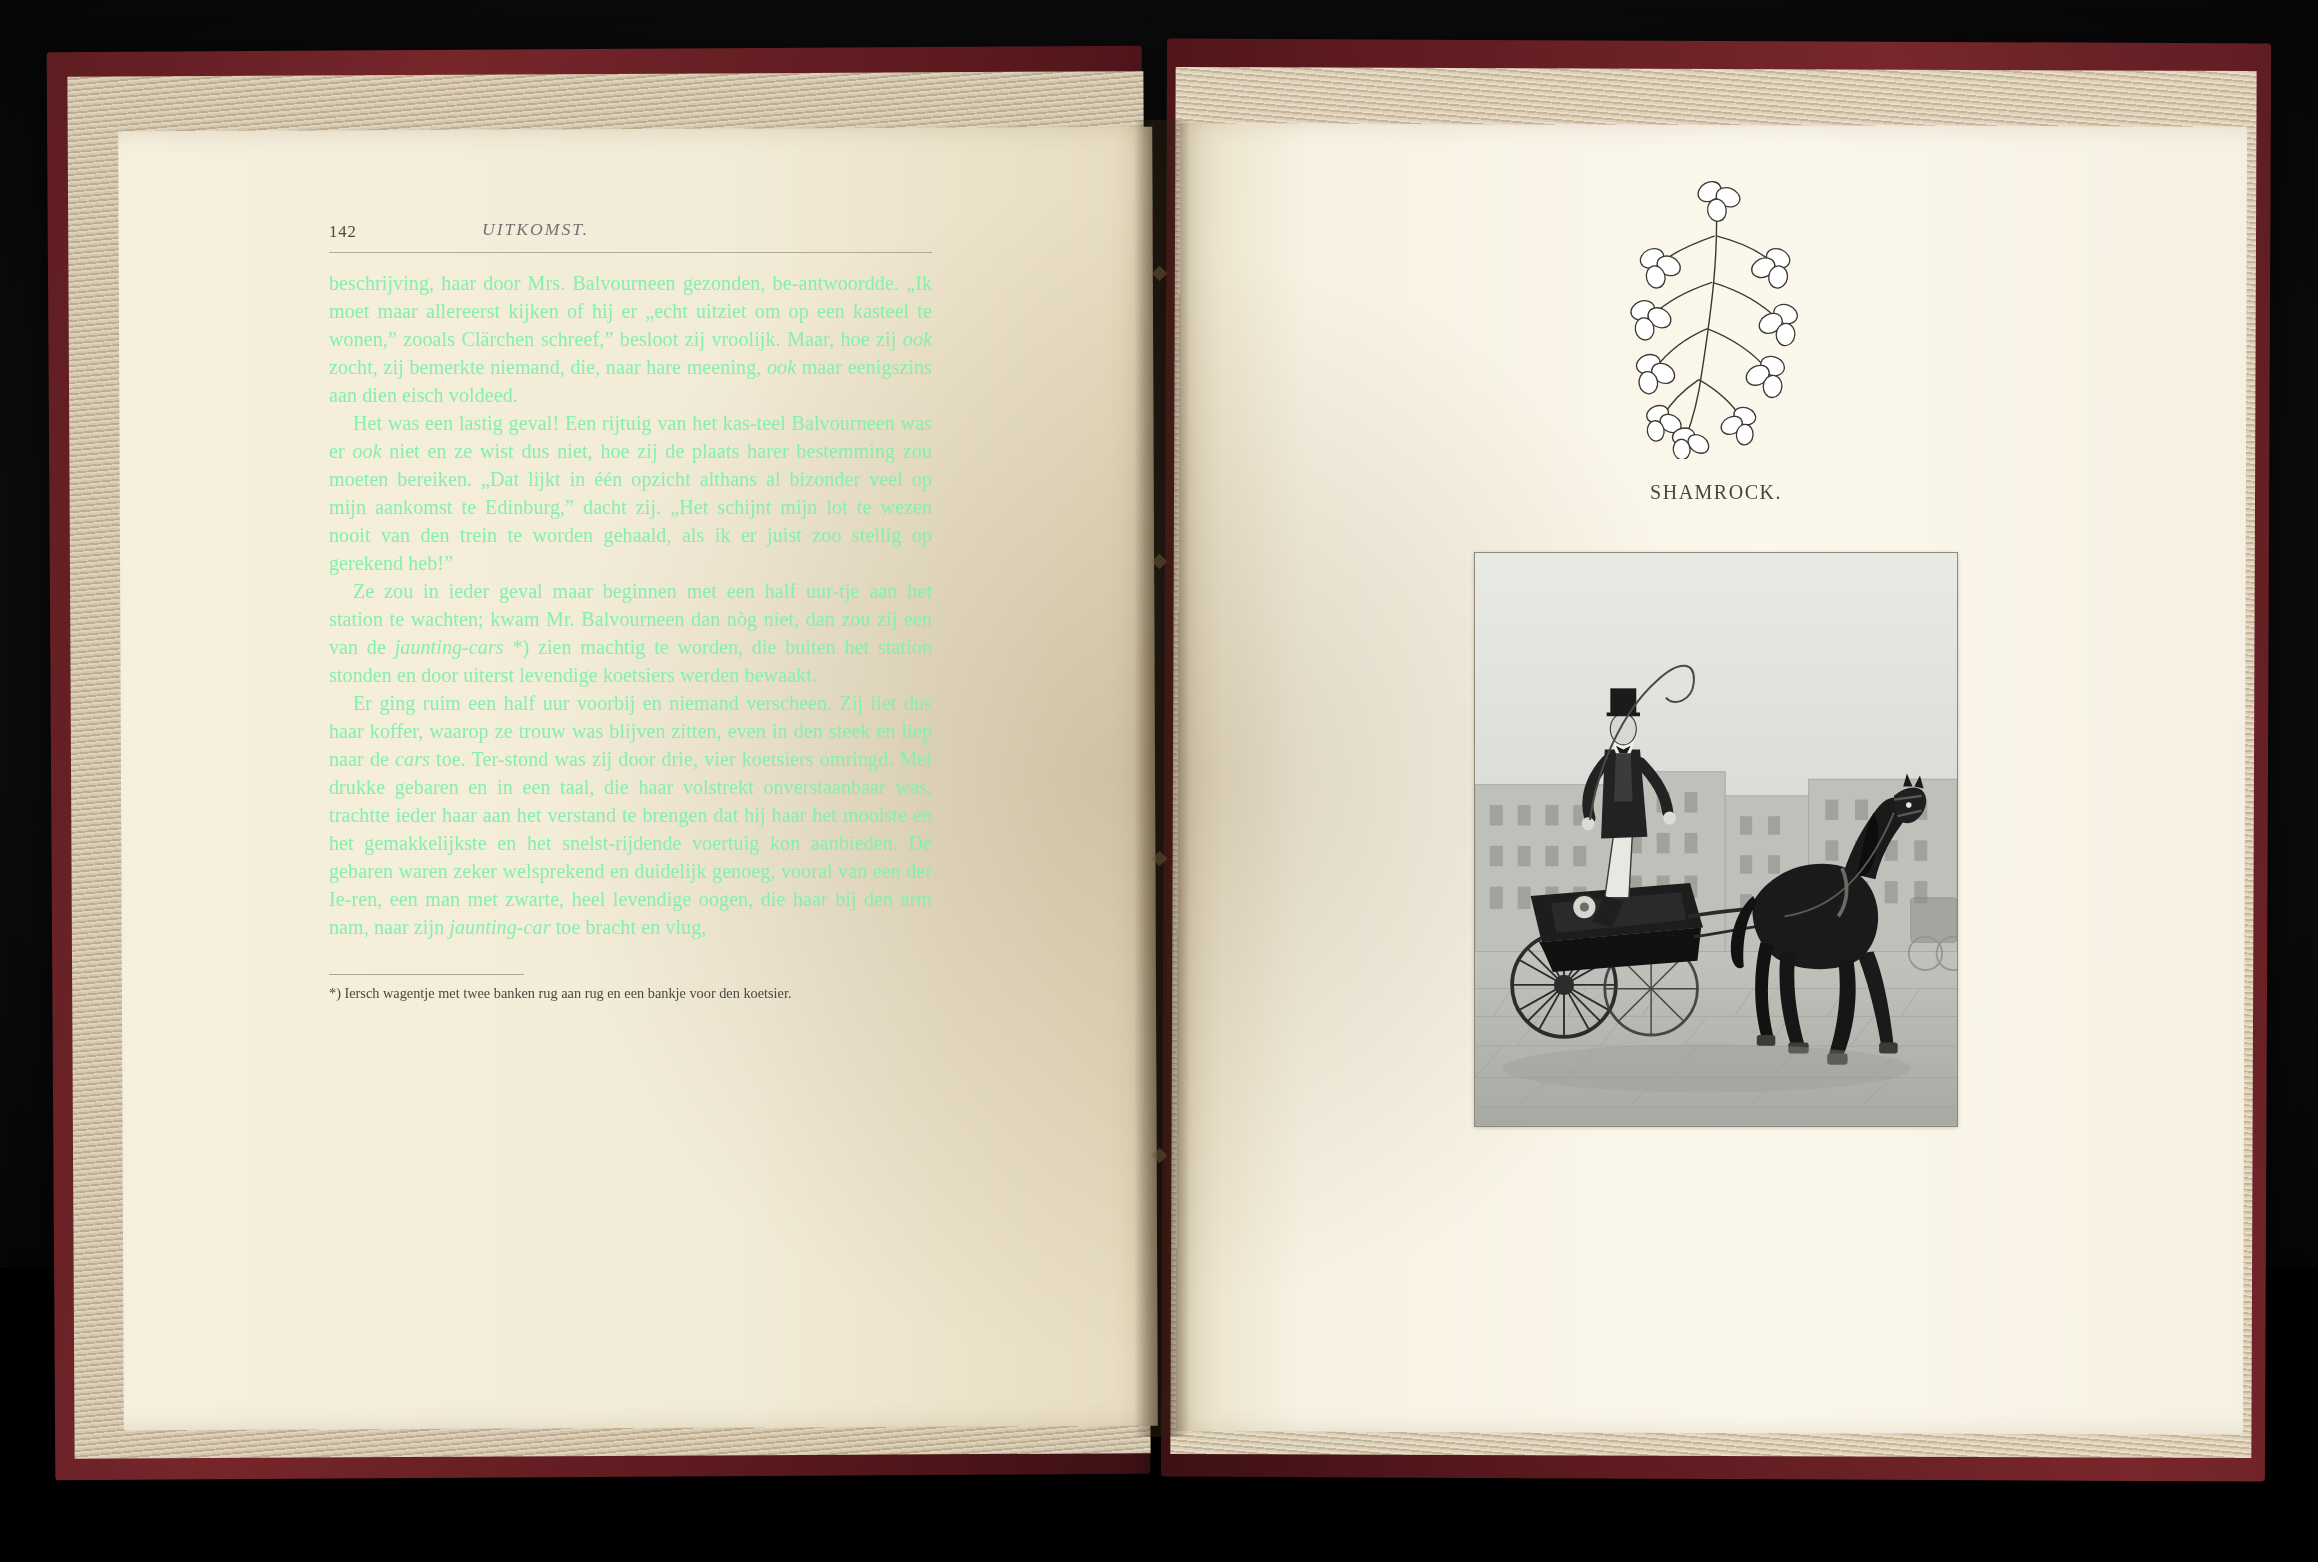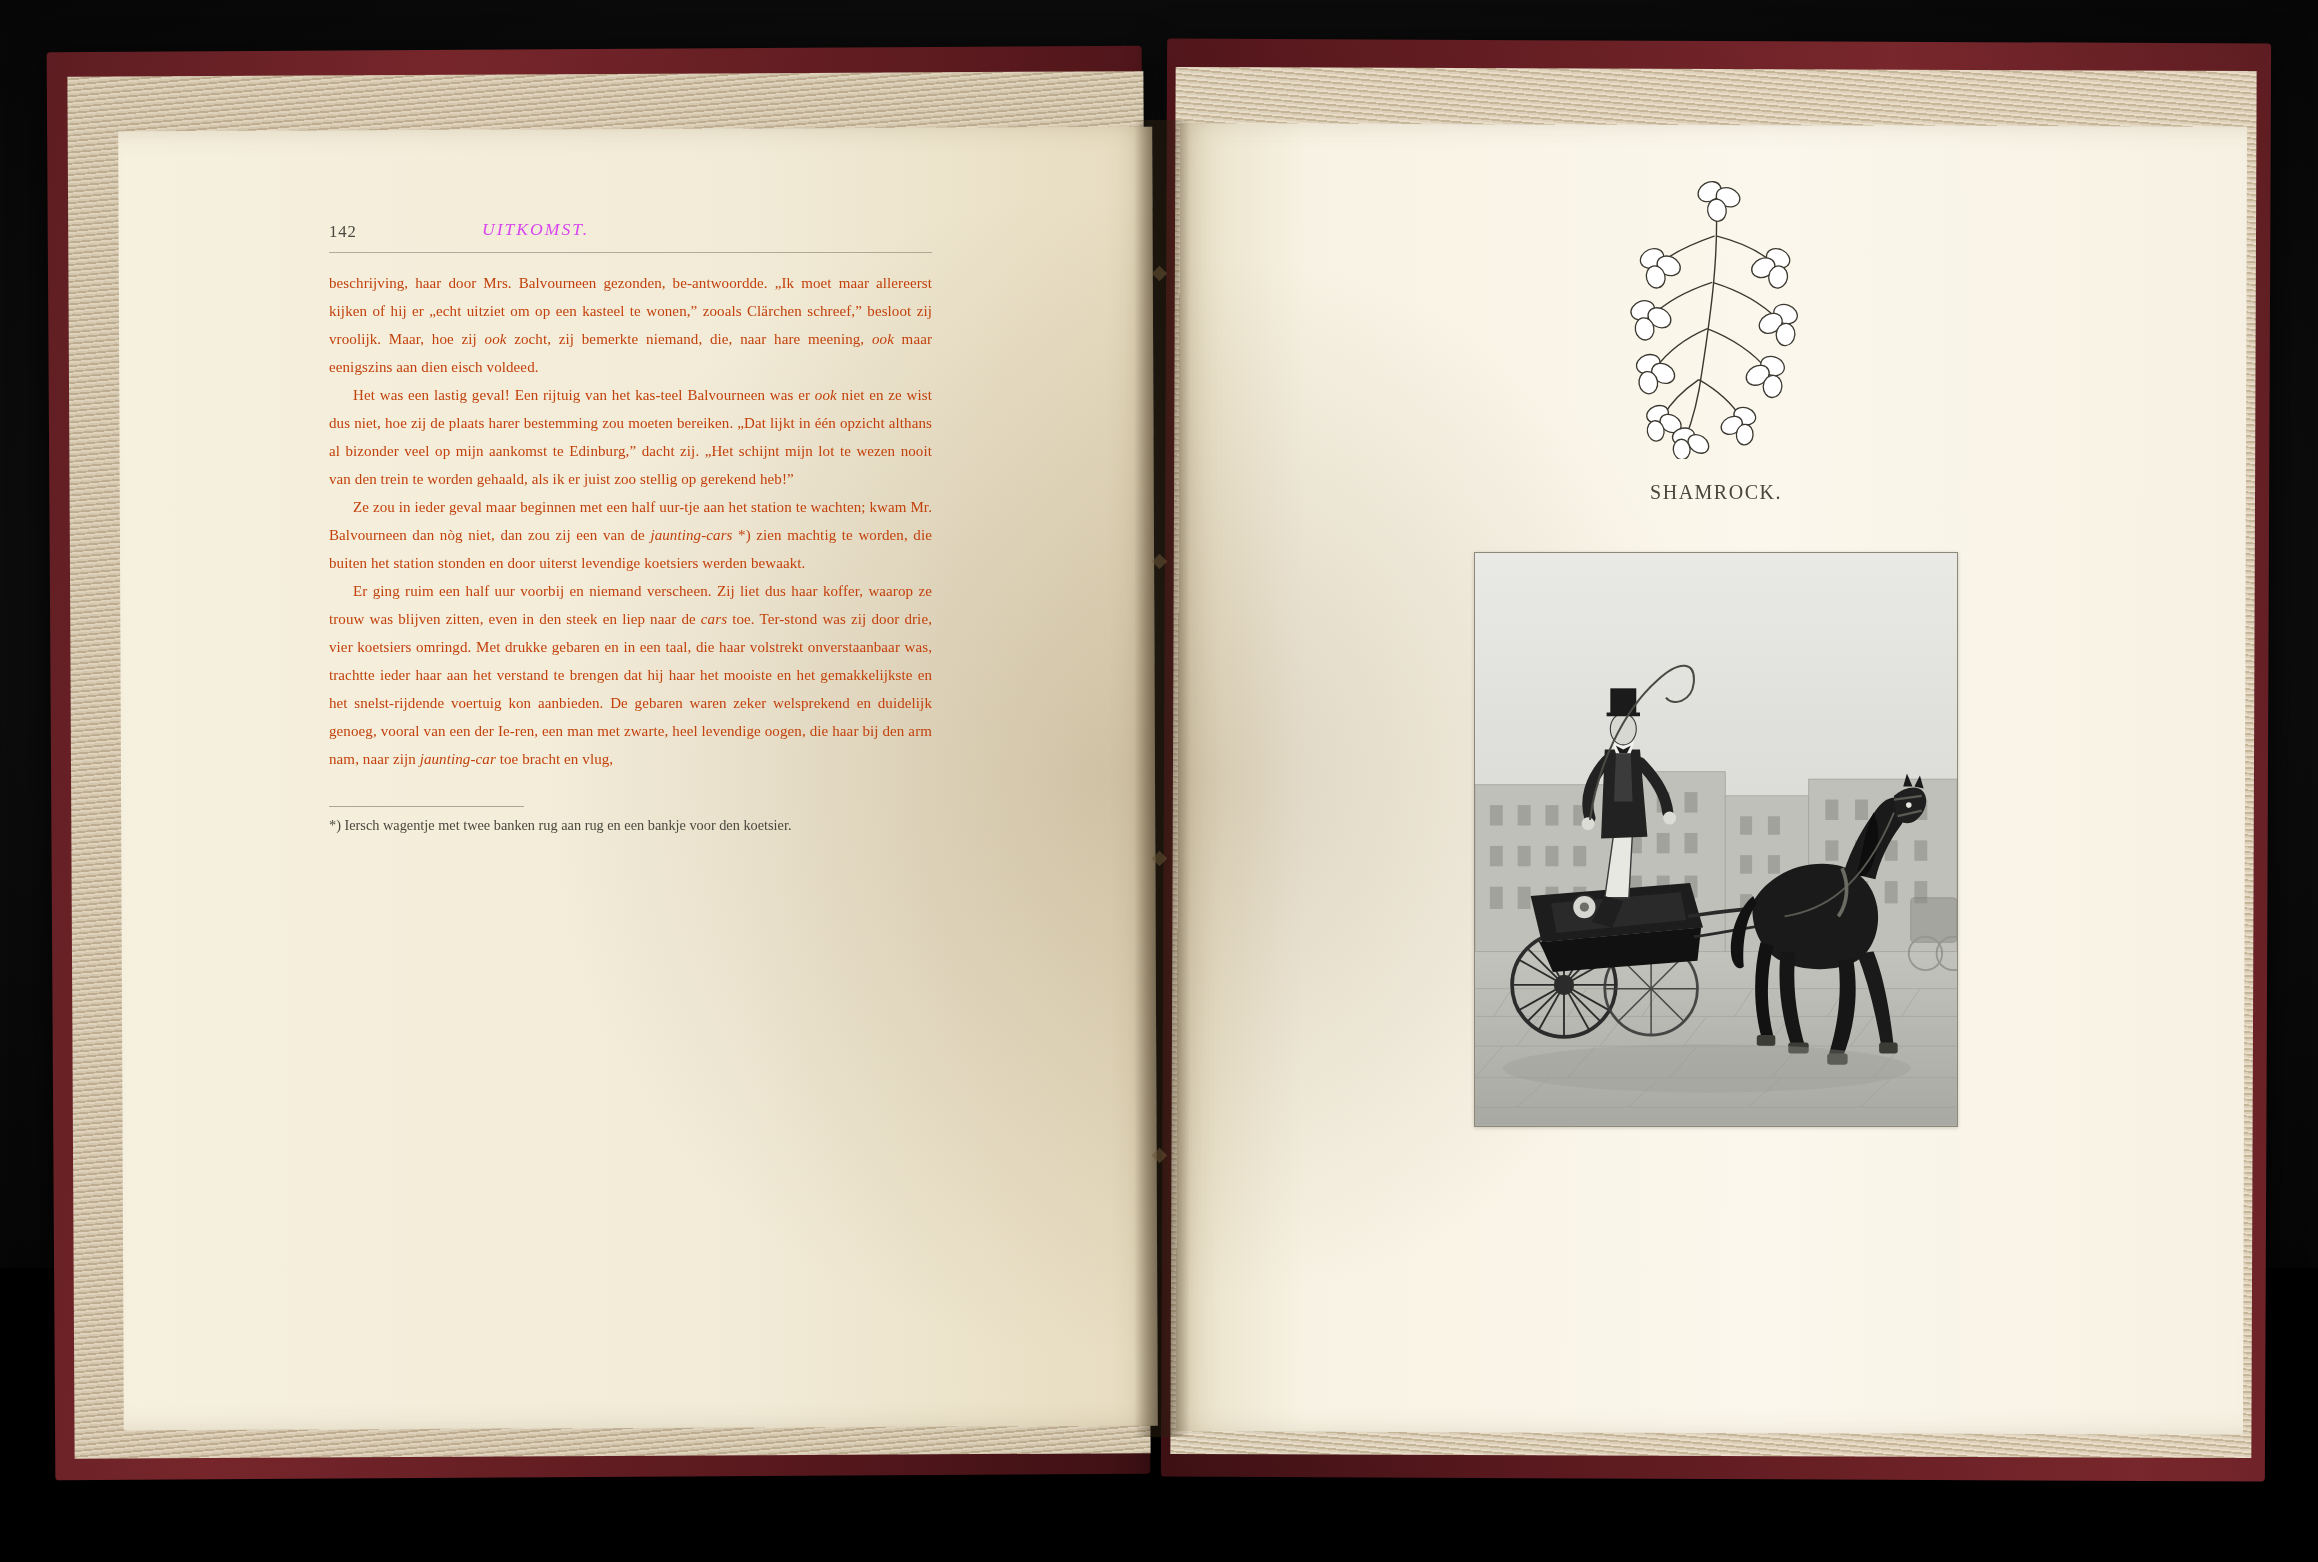--- a/index.html
+++ b/index.html
@@ -164,38 +164,38 @@
     letter-spacing: 0.9px;
     color: #4b4840;
   }
   .running-head {
     position: absolute;
     left: 153px;
     top: 5.6px;
     font-size: 17.6px;
     font-style: italic;
     letter-spacing: 2px;
-    color: #d946ef;
+    color: #737373;
   }
   .rule {
     position: absolute;
     left: 0;
     top: 39px;
     width: 603px;
     height: 0.9px;
     background: #8e8877;
     opacity: 0.65;
   }
   .body-text {
     margin-top: 18.6px;
-    font-size: 15px;
+    font-size: 20px;
     line-height: 28px;
     text-align: justify;
     text-justify: inter-word;
-    color: #c2410c;
+    color: #86efac;
     letter-spacing: 0.1px;
   }
   .body-text p {
     margin: 0;
   }
   .body-text p.indent {
     text-indent: 24px;
   }
   .body-text i {
     font-style: italic;

